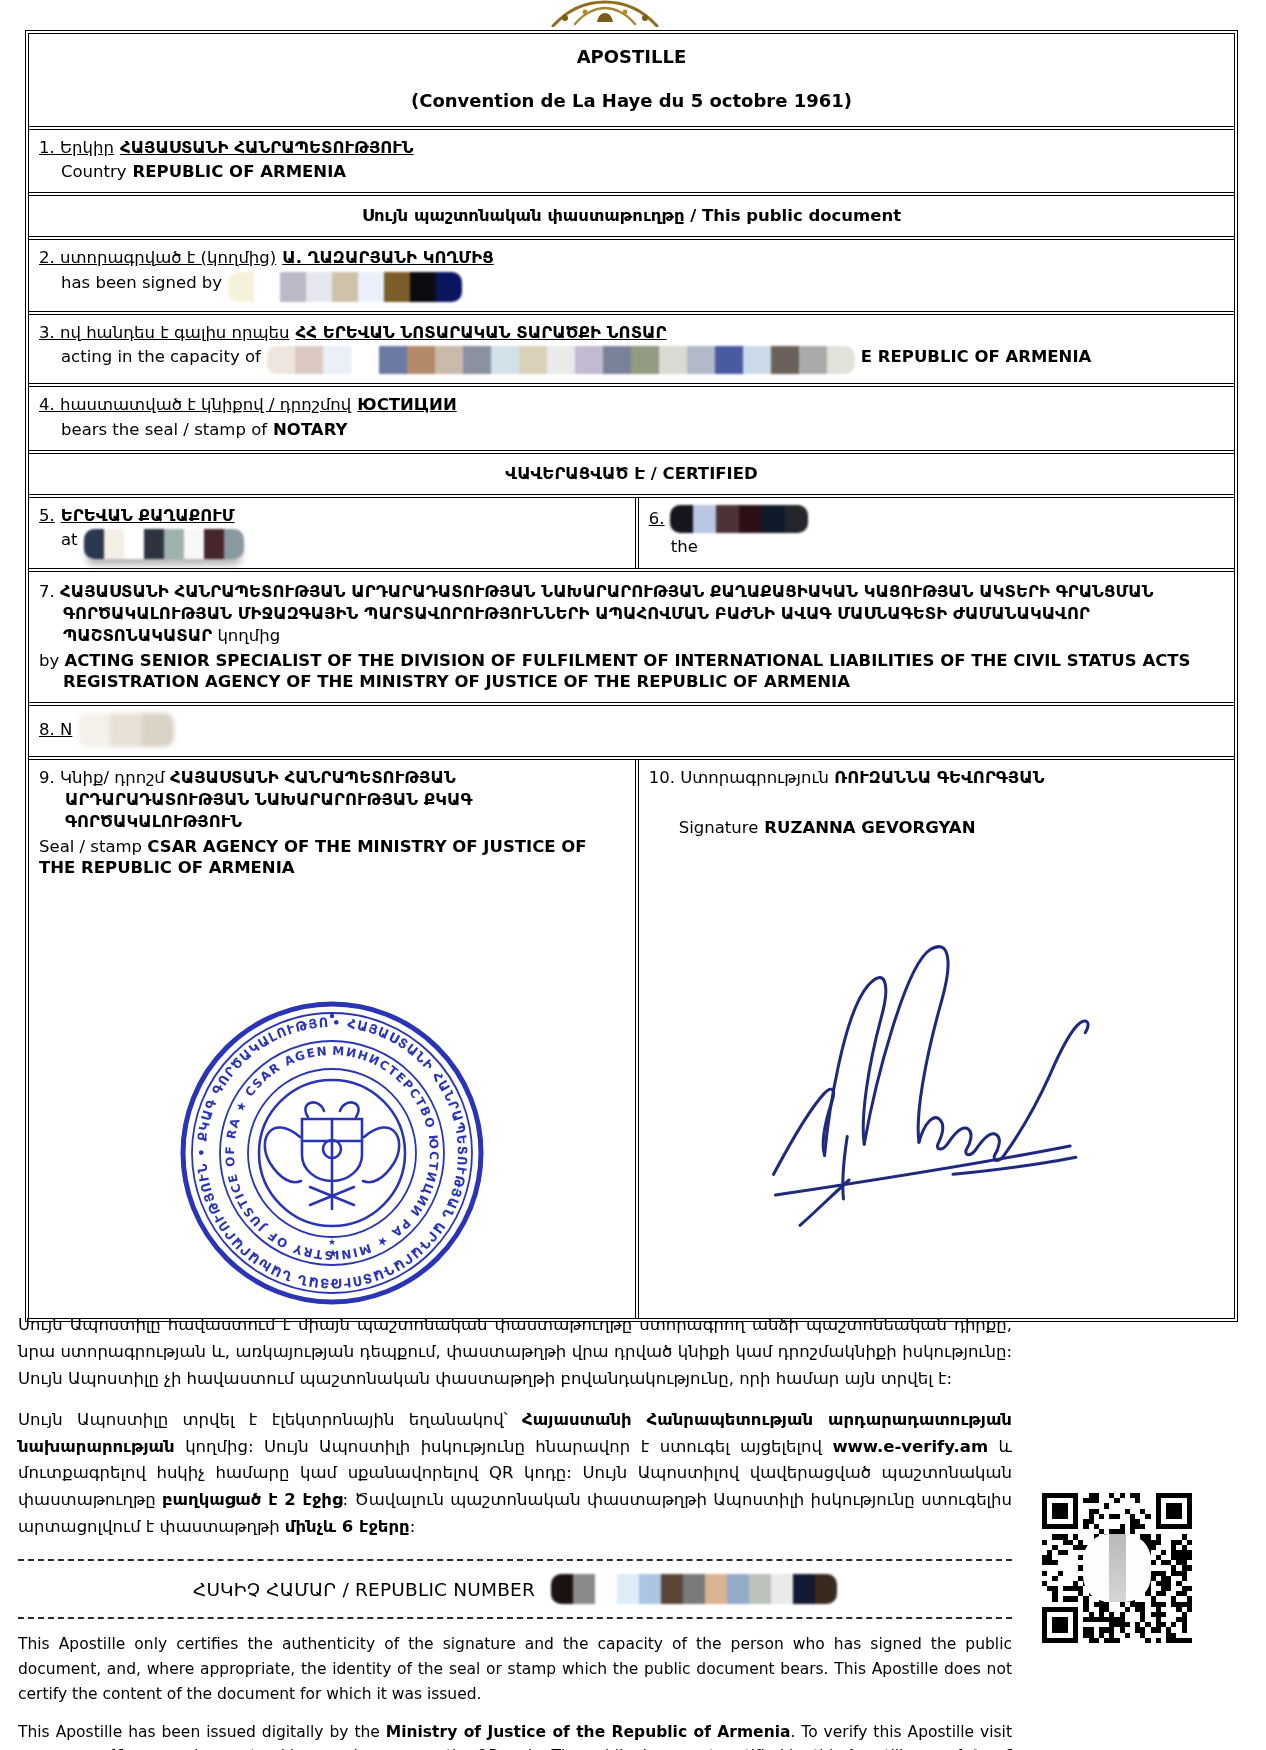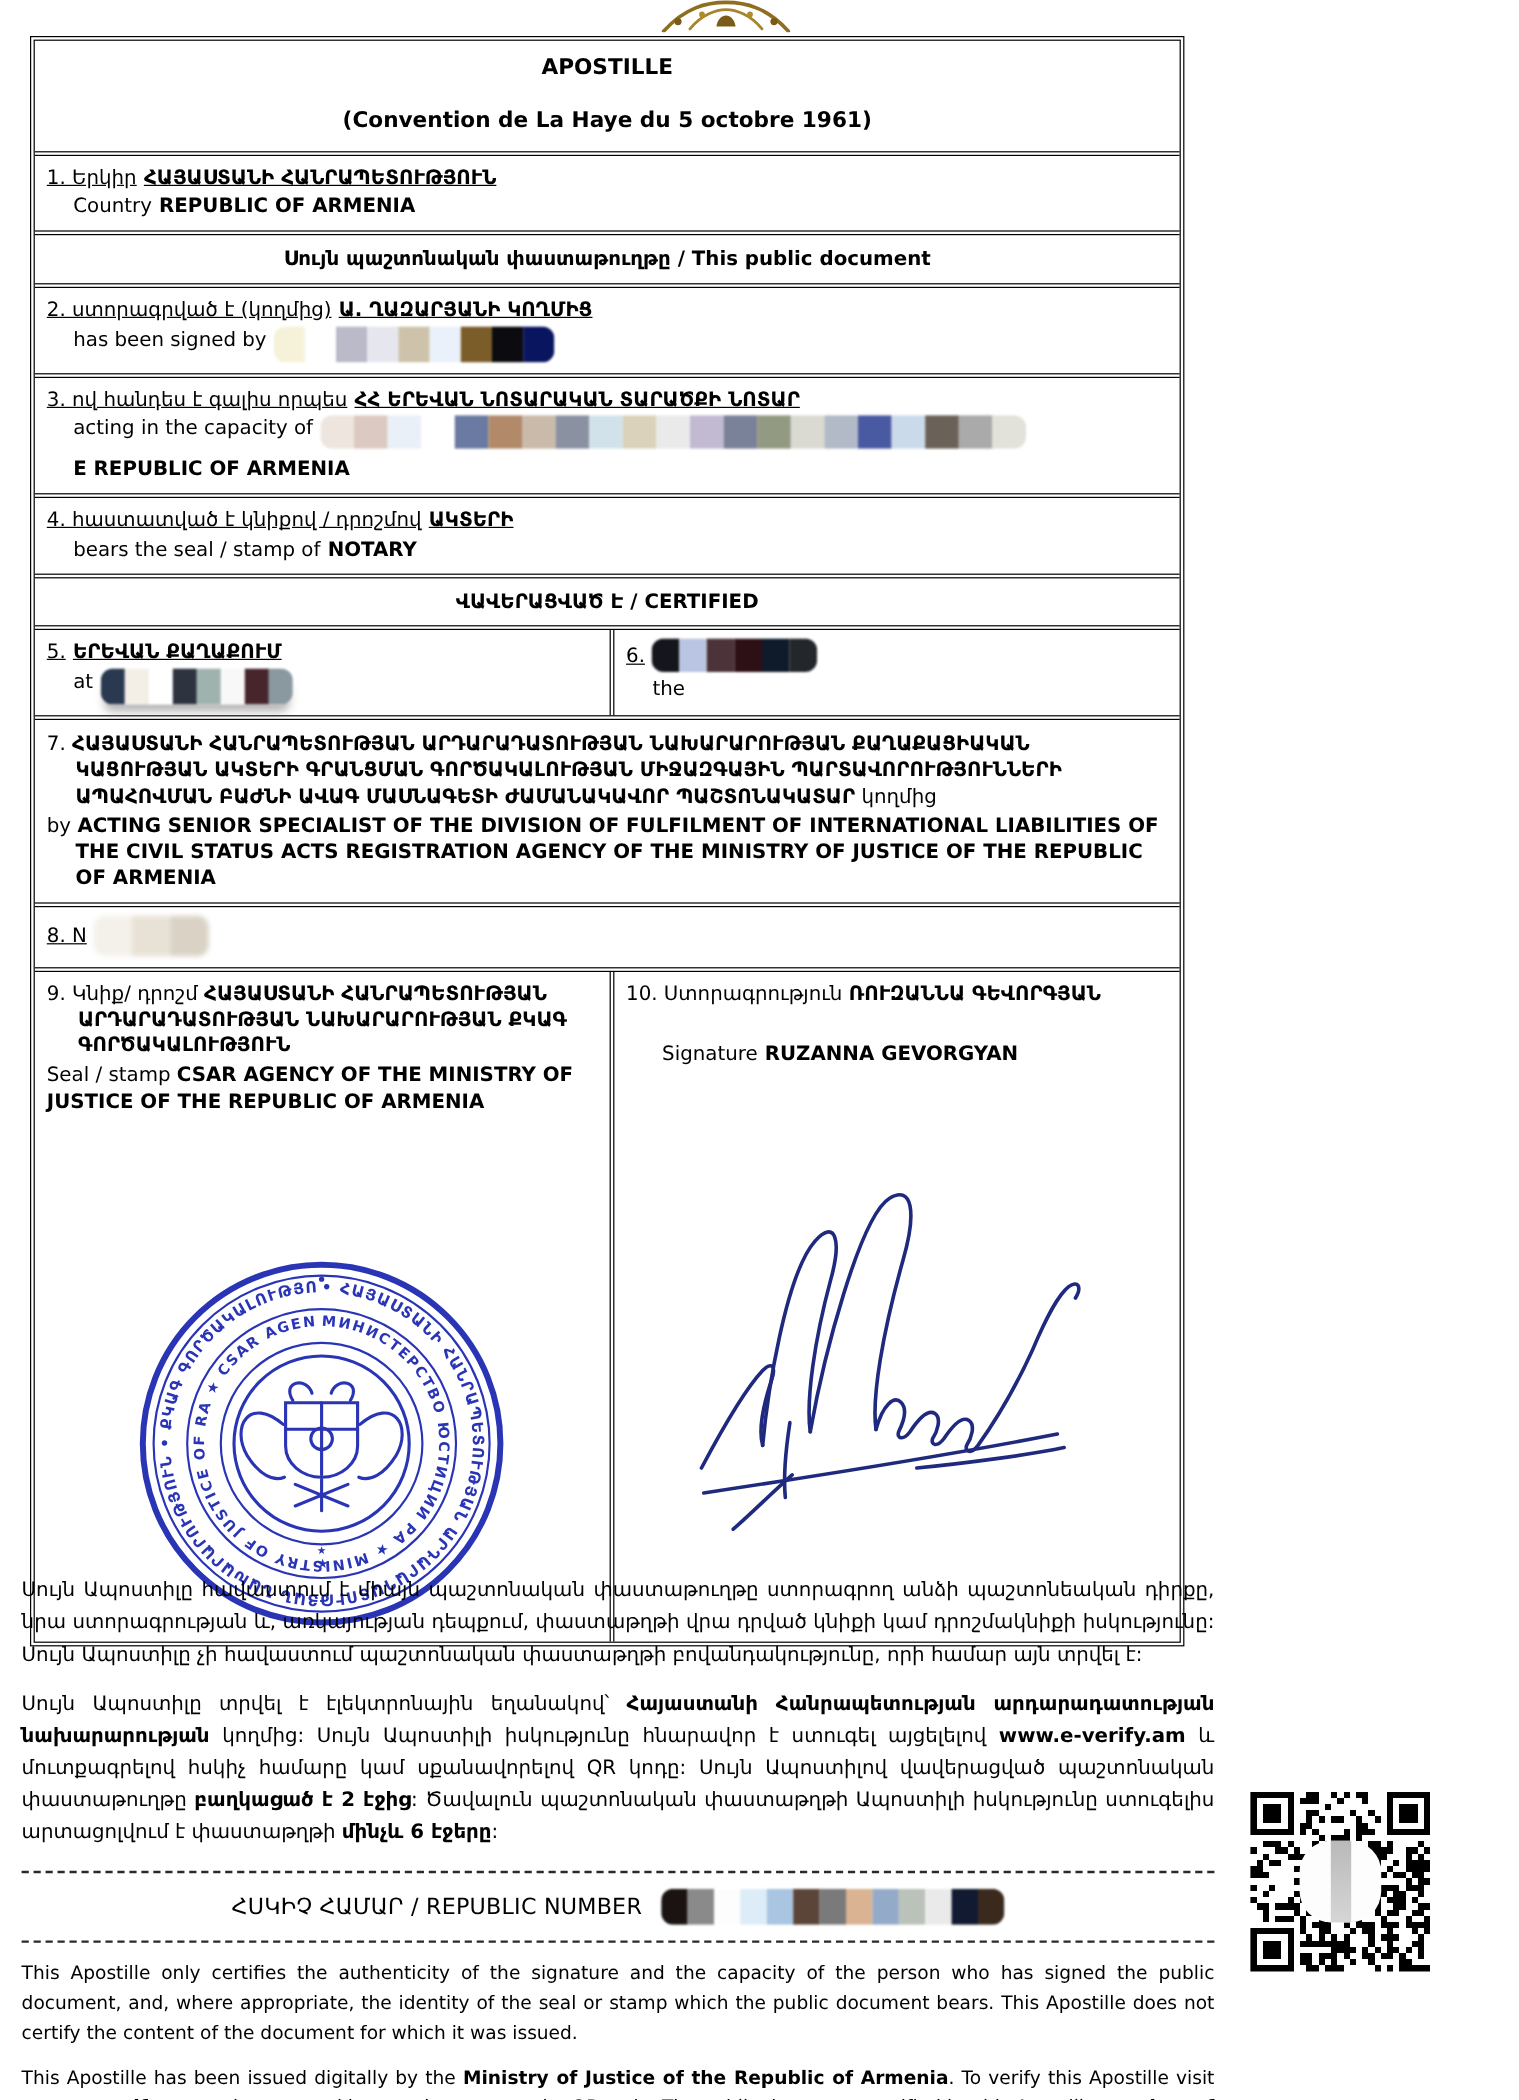--- a/index.html
+++ b/index.html
@@ -6,21 +6,21 @@
   body{
     width:1266px;height:1750px;position:relative;background:#ffffff;
     font-family:"DejaVu Sans","Liberation Sans",sans-serif;color:#000;
     overflow:hidden;
   }
   .b{font-weight:bold;}
   
   .emblem{position:absolute;left:545px;top:0;width:120px;height:27px;overflow:hidden;}
   
   .doc-table{
-    position:absolute;left:25px;top:30px;width:962px;
+    position:absolute;left:25px;top:30px;width:1213px;
     border:4px double #000;box-sizing:border-box;background:#fff;
     font-size:16.5px;line-height:1.32;
   }
   .row{border-bottom:4px double #000;padding:7px 10px 9px 10px;box-sizing:border-box;}
   .row:last-child{border-bottom:none;}
   .row-split{display:flex;padding:0;}
   .cell-l{flex:0 0 50.6%;border-right:4px double #000;padding:7px 10px 9px 10px;box-sizing:border-box;position:relative;}
   .cell-r{flex:1;padding:7px 10px 9px 10px;box-sizing:border-box;position:relative;}
   .banner{text-align:center;font-weight:bold;padding:9px 10px;}
   .hdr{text-align:center;font-weight:bold;font-size:18px;padding:11px 10px 13px 10px;}
@@ -147,21 +147,21 @@
           <i style="background: rgb(170, 170, 170);"></i>
           <i style="background: rgb(226, 226, 218);"></i>
         </span>
       <span><span class="b">E REPUBLIC OF ARMENIA</span></span>
     </div>
   </div>
 
   <div class="row">
     <div class="line1">
         <span>4. հաստատված է կնիքով / դրոշմով </span>
-        <span class="b">ԱԿՏԵՐԻ</span>
+        <span class="b">ЮСТИЦИИ</span>
       </div>
     <div class="sub">
         <span>bears the seal / stamp of </span>
         <span class="b">NOTARY</span>
       </div>
   </div>
 
   <div class="row banner">ՎԱՎԵՐԱՑՎԱԾ Է / CERTIFIED</div>
 
   <div class="row row-split">

